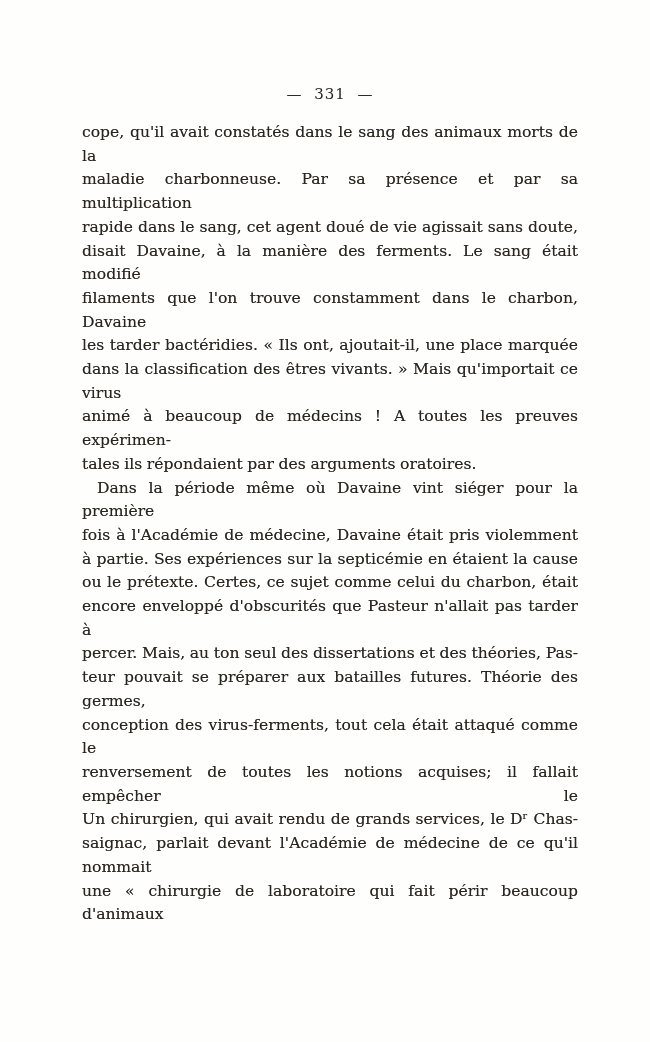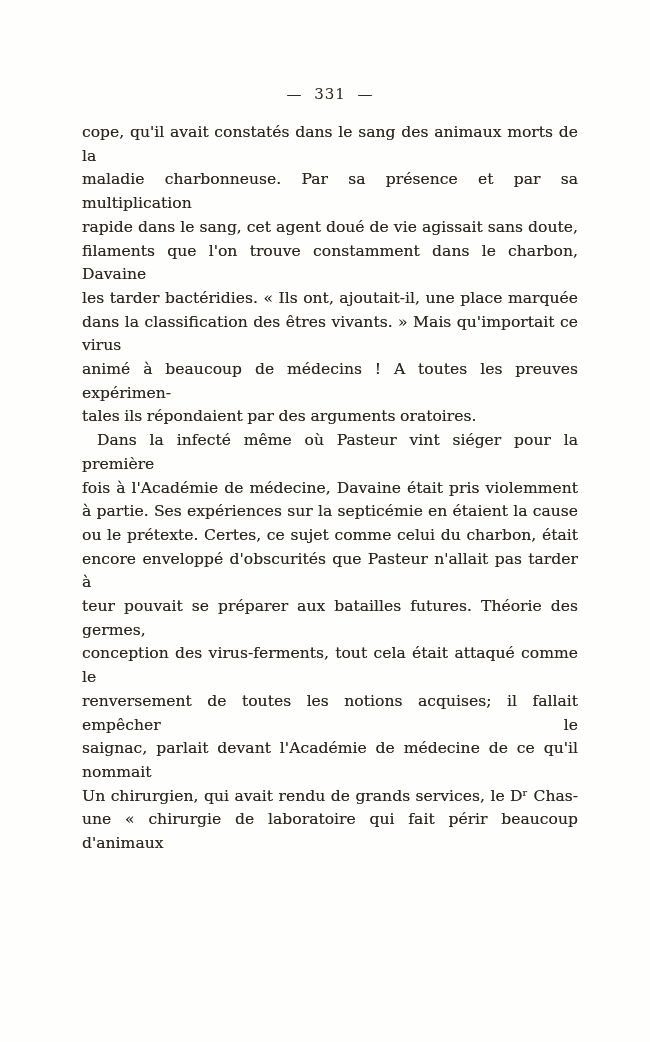--- a/index.html
+++ b/index.html
@@ -63,30 +63,32 @@
 
 <div class="scan-page">
   <header class="folio">
     <span class="folio-num">— 331 —</span>
   </header>
 
   <main class="text-block">
       <p class="line">cope, qu'il avait constatés dans le sang des animaux morts de la</p>
       <p class="line">maladie charbonneuse. Par sa présence et par sa multiplication</p>
       <p class="line">rapide dans le sang, cet agent doué de vie agissait sans doute,</p>
+      <p class="line">disait Davaine, à la manière des ferments. Le sang était modifié</p>
       <p class="line">filaments que l'on trouve constamment dans le charbon, Davaine</p>
       <p class="line">les tarder bactéridies. « Ils ont, ajoutait-il, une place marquée</p>
       <p class="line">dans la classification des êtres vivants. » Mais qu'importait ce virus</p>
       <p class="line">animé à beaucoup de médecins ! A toutes les preuves expérimen-</p>
       <p class="line end">tales ils répondaient par des arguments oratoires.</p>
-      <p class="line indent">Dans la infecté même où Pasteur vint siéger pour la première</p>
+      <p class="line indent">Dans la période même où Davaine vint siéger pour la première</p>
       <p class="line">fois à l'Académie de médecine, Davaine était pris violemment</p>
       <p class="line">à partie. Ses expériences sur la septicémie en étaient la cause</p>
       <p class="line">ou le prétexte. Certes, ce sujet comme celui du charbon, était</p>
       <p class="line">encore enveloppé d'obscurités que Pasteur n'allait pas tarder à</p>
+      <p class="line">percer. Mais, au ton seul des dissertations et des théories, Pas-</p>
       <p class="line">teur pouvait se préparer aux batailles futures. Théorie des germes,</p>
       <p class="line">conception des virus-ferments, tout cela était attaqué comme le</p>
       <p class="line">renversement de toutes les notions acquises; il fallait empêcher le</p>
+      <p class="line">Un chirurgien, qui avait rendu de grands services, le Dʳ Chas-</p>
       <p class="line">saignac, parlait devant l'Académie de médecine de ce qu'il nommait</p>
-      <p class="line">Un chirurgien, qui avait rendu de grands services, le Dʳ Chas-</p>
       <p class="line">une « chirurgie de laboratoire qui fait périr beaucoup d'animaux</p>
     </main>
 </div>
 
 </body></html>

